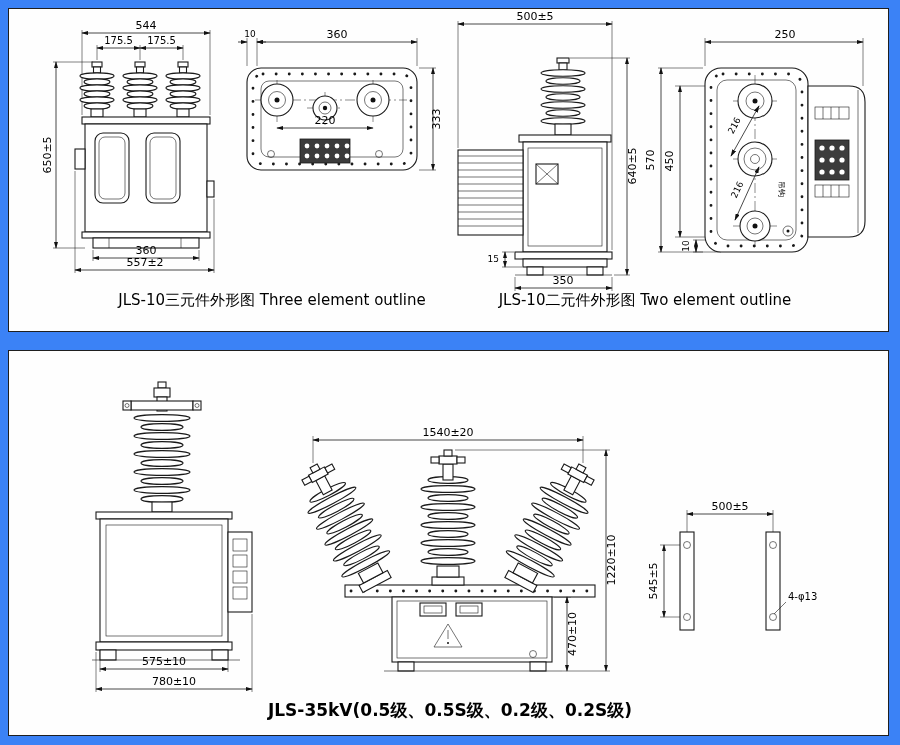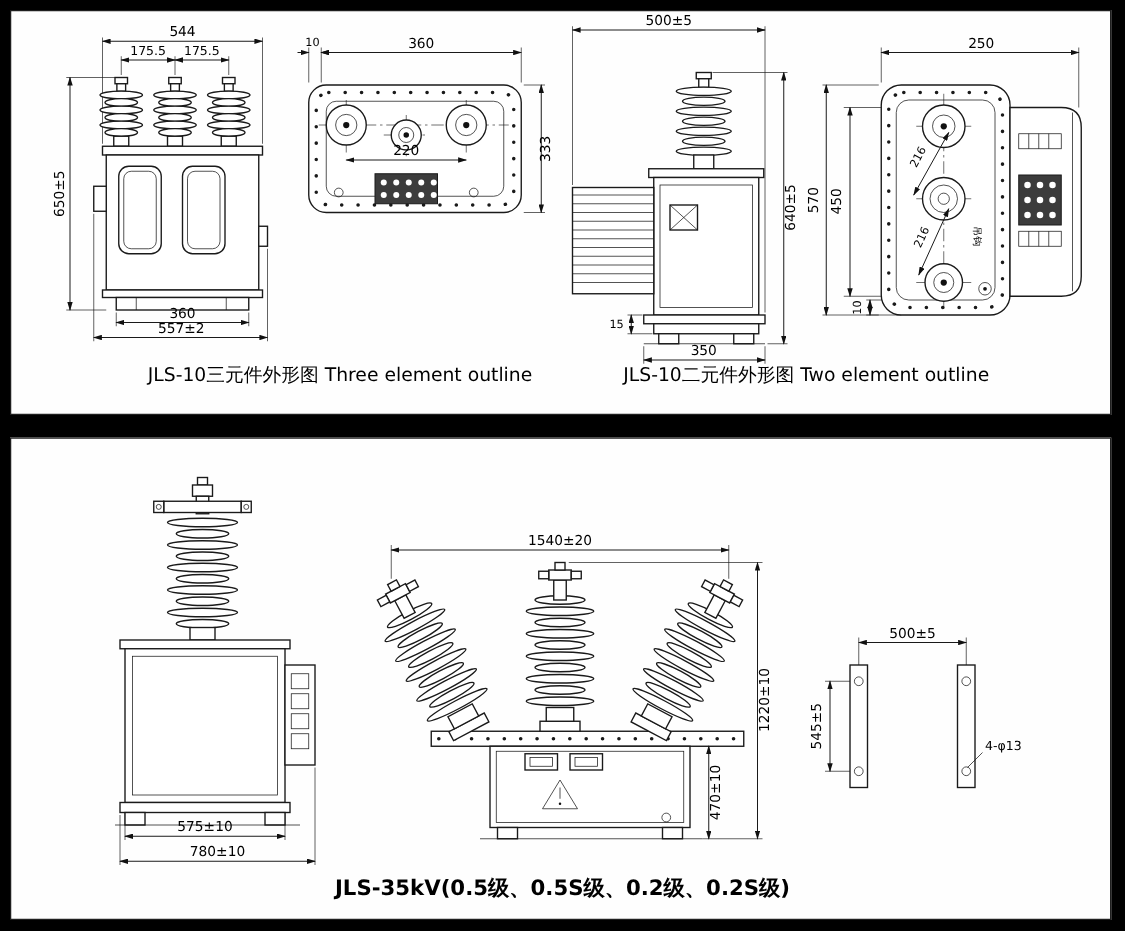--- a/index.html
+++ b/index.html
@@ -1,17 +1,17 @@
 <!DOCTYPE html>
 <html><head>
 <meta charset="utf-8">
 <style>
   html,body { margin:0; padding:0; }
   body { background:#f3f3f1; font-family:"DejaVu Sans", "Liberation Sans", sans-serif; }
-  .page { position:relative; width:900px; height:745px; background:#000000; overflow:hidden; }
+  .page { position:relative; width:900px; height:745px; background:#3b82f6; overflow:hidden; }
   .panel { position:absolute; background:#fefefe; border:1.5px solid #1f1f1f; }
   .panel1 { left:8px; top:8px;  width:879px; height:322px; }
   .panel2 { left:8px; top:350px; width:879px; height:384px; }
 
   
   .s    { fill:#ffffff; stroke:#1a1a1a; stroke-width:1.1; }
   .thin { fill:none;    stroke:#1a1a1a; stroke-width:.6; }
   .ext  { fill:none;    stroke:#1a1a1a; stroke-width:.55; }
   .cl   { fill:none;    stroke:#1a1a1a; stroke-width:.5; stroke-dasharray:10 3 2 3; }
   .dim  { fill:none;    stroke:#1a1a1a; stroke-width:.8;

